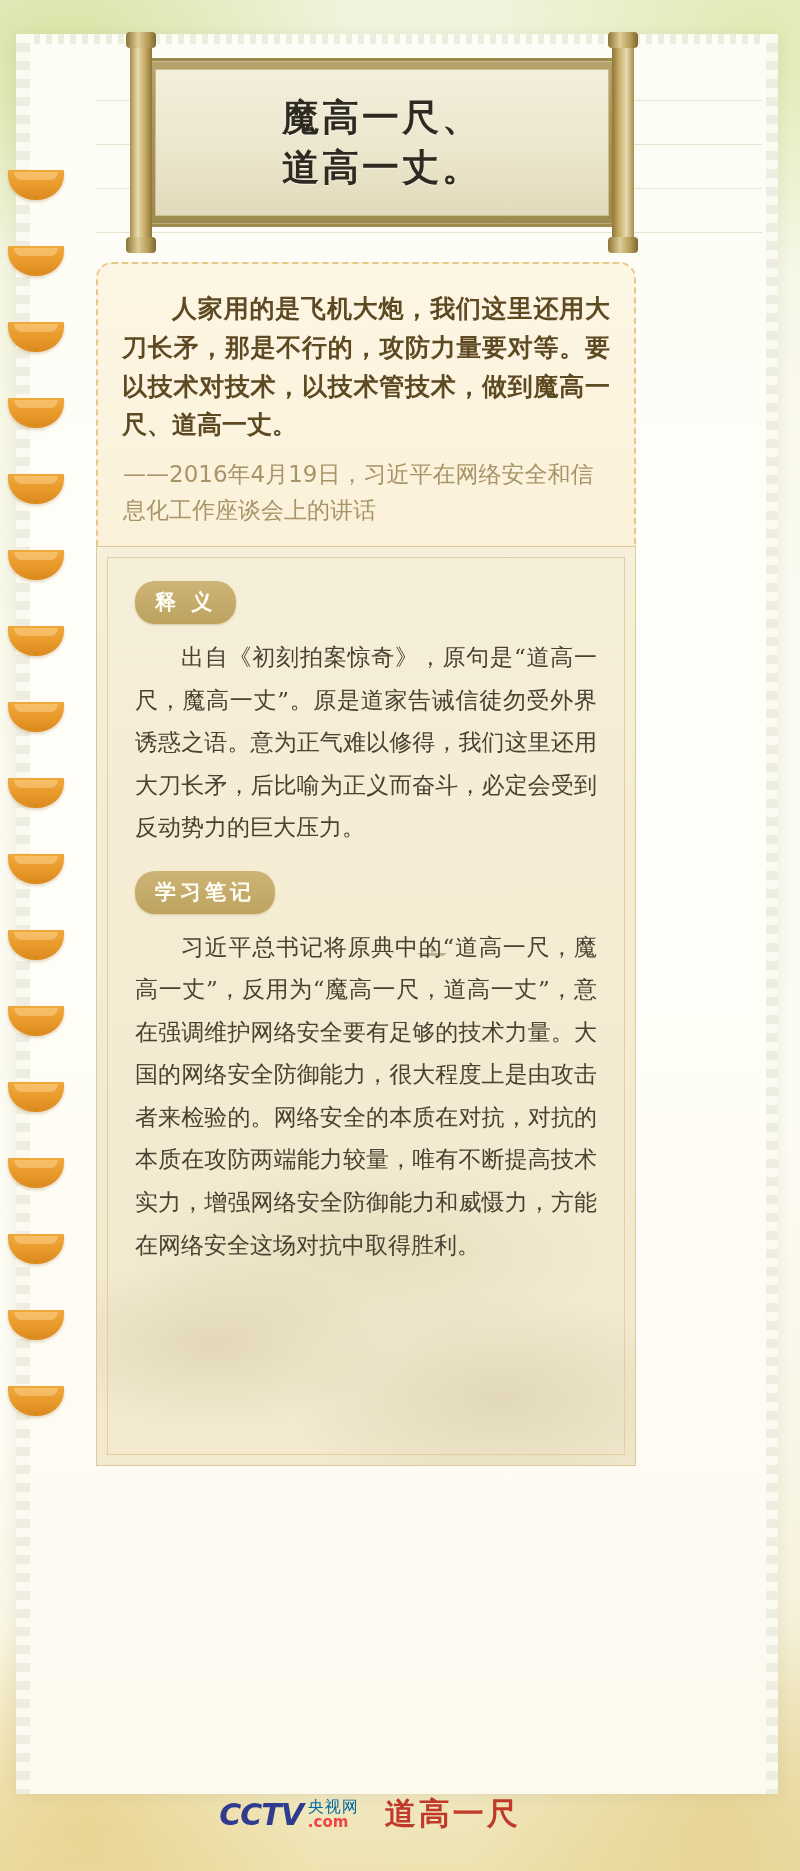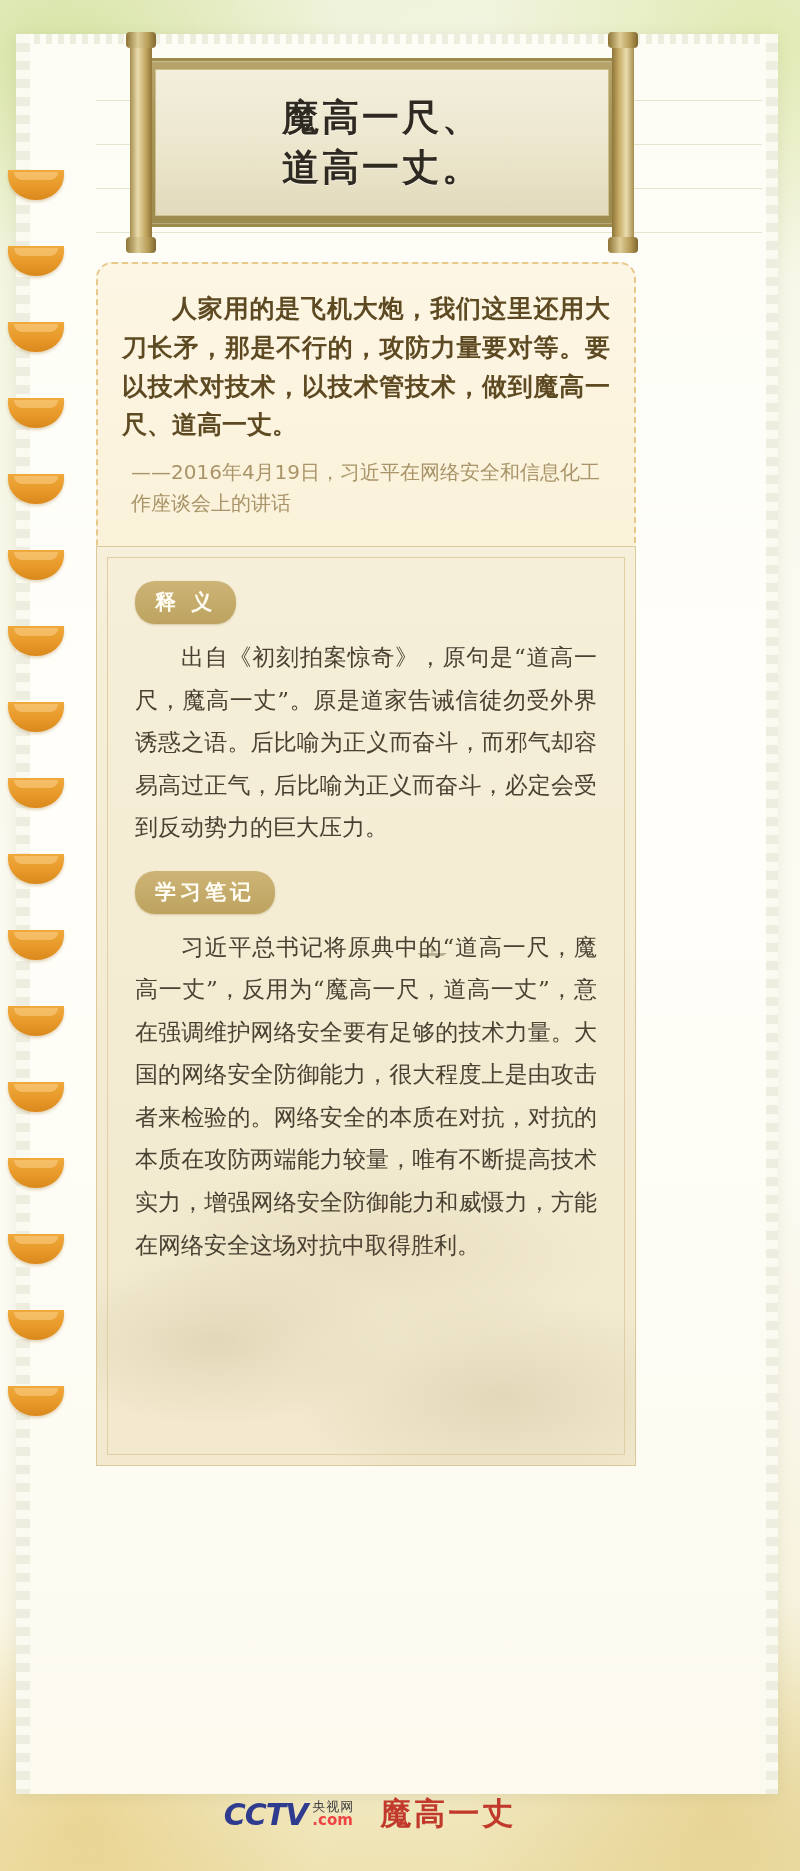--- a/index.html
+++ b/index.html
@@ -175,24 +175,24 @@
     font-weight: bold;
     font-size: 25px;
     line-height: 1.55;
     color: #5e4a22;
     text-align: justify;
     text-indent: 50px;
     margin: 0 0 12px 0;
   }
   .quote-source {
     font-family: "DejaVu Sans", sans-serif;
-    font-size: 20px;
+    font-size: 23px;
     line-height: 1.55;
     color: #a89468;
-    margin: 9px;
+    margin: 1px;
   }
 
   
   .content-card {
     position: absolute;
     left: 96px; top: 546px;
     width: 540px; height: 920px;
     box-sizing: border-box;
     background: linear-gradient(180deg, #f6efd9 0%, #f4ecd3 40%, #f2e9ce 100%);
     border: 1px solid #dbc99a;
@@ -275,22 +275,22 @@
     letter-spacing: -1px;
     color: #2f3b8f;
   }
   .cctv-cn {
     display: flex;
     flex-direction: column;
     line-height: 1.0;
   }
   .cctv-cn .cn {
     font-family: "DejaVu Sans", sans-serif;
-    font-size: 13px;
-    color: #404040;
+    font-size: 16px;
+    color: #0369a1;
     letter-spacing: 1px;
   }
   .cctv-cn .com {
     font-family: "DejaVu Sans", sans-serif;
     font-size: 15px;
     font-weight: bold;
     color: #ef4444;
   }
   .footer-brand {
     font-family: "DejaVu Sans", sans-serif;
@@ -364,31 +364,31 @@
 
 <div class="content-card">
   <div class="mountain"></div>
   <svg class="boat" viewBox="0 0 34 10">
     <path d="M2 6 H32 L28 9 H6 Z" fill="#8c8163" opacity="0.55"></path>
     <path d="M16 6 V1 L23 4 Z" fill="#8c8163" opacity="0.45"></path>
   </svg>
 
   <div class="section-block first">
     <div class="section-label">释 义</div>
-    <p class="body-text">出自《初刻拍案惊奇》，原句是“道高一尺，魔高一丈”。原是道家告诫信徒勿受外界诱惑之语。后比喻为正义而奋斗，而邪气却容易高过正气，后比喻为正义而奋斗，必定会受到反动势力的巨大压力。</p>
+    <p class="body-text">出自《初刻拍案惊奇》，原句是“道高一尺，魔高一丈”。原是道家告诫信徒勿受外界诱惑之语。意为正气难以修得，我们这里还用大刀长矛，后比喻为正义而奋斗，必定会受到反动势力的巨大压力。</p>
   </div>
 
   <div class="section-block second">
     <div class="section-label">学习笔记</div>
     <p class="body-text">习近平总书记将原典中的“道高一尺，魔高一丈”，反用为“魔高一尺，道高一丈”，意在强调维护网络安全要有足够的技术力量。大国的网络安全防御能力，很大程度上是由攻击者来检验的。网络安全的本质在对抗，对抗的本质在攻防两端能力较量，唯有不断提高技术实力，增强网络安全防御能力和威慑力，方能在网络安全这场对抗中取得胜利。</p>
   </div>
 </div>
 
 <div class="footer">
   <div class="cctv-logo">
     <span class="cctv-mark">CCTV</span>
     <span class="cctv-cn">
       <span class="cn">央视网</span>
       <span class="com">.com</span>
     </span>
   </div>
-  <div class="footer-brand">魔高一丈</div>
+  <div class="footer-brand">道高一尺</div>
 </div>
 
 </body></html>

